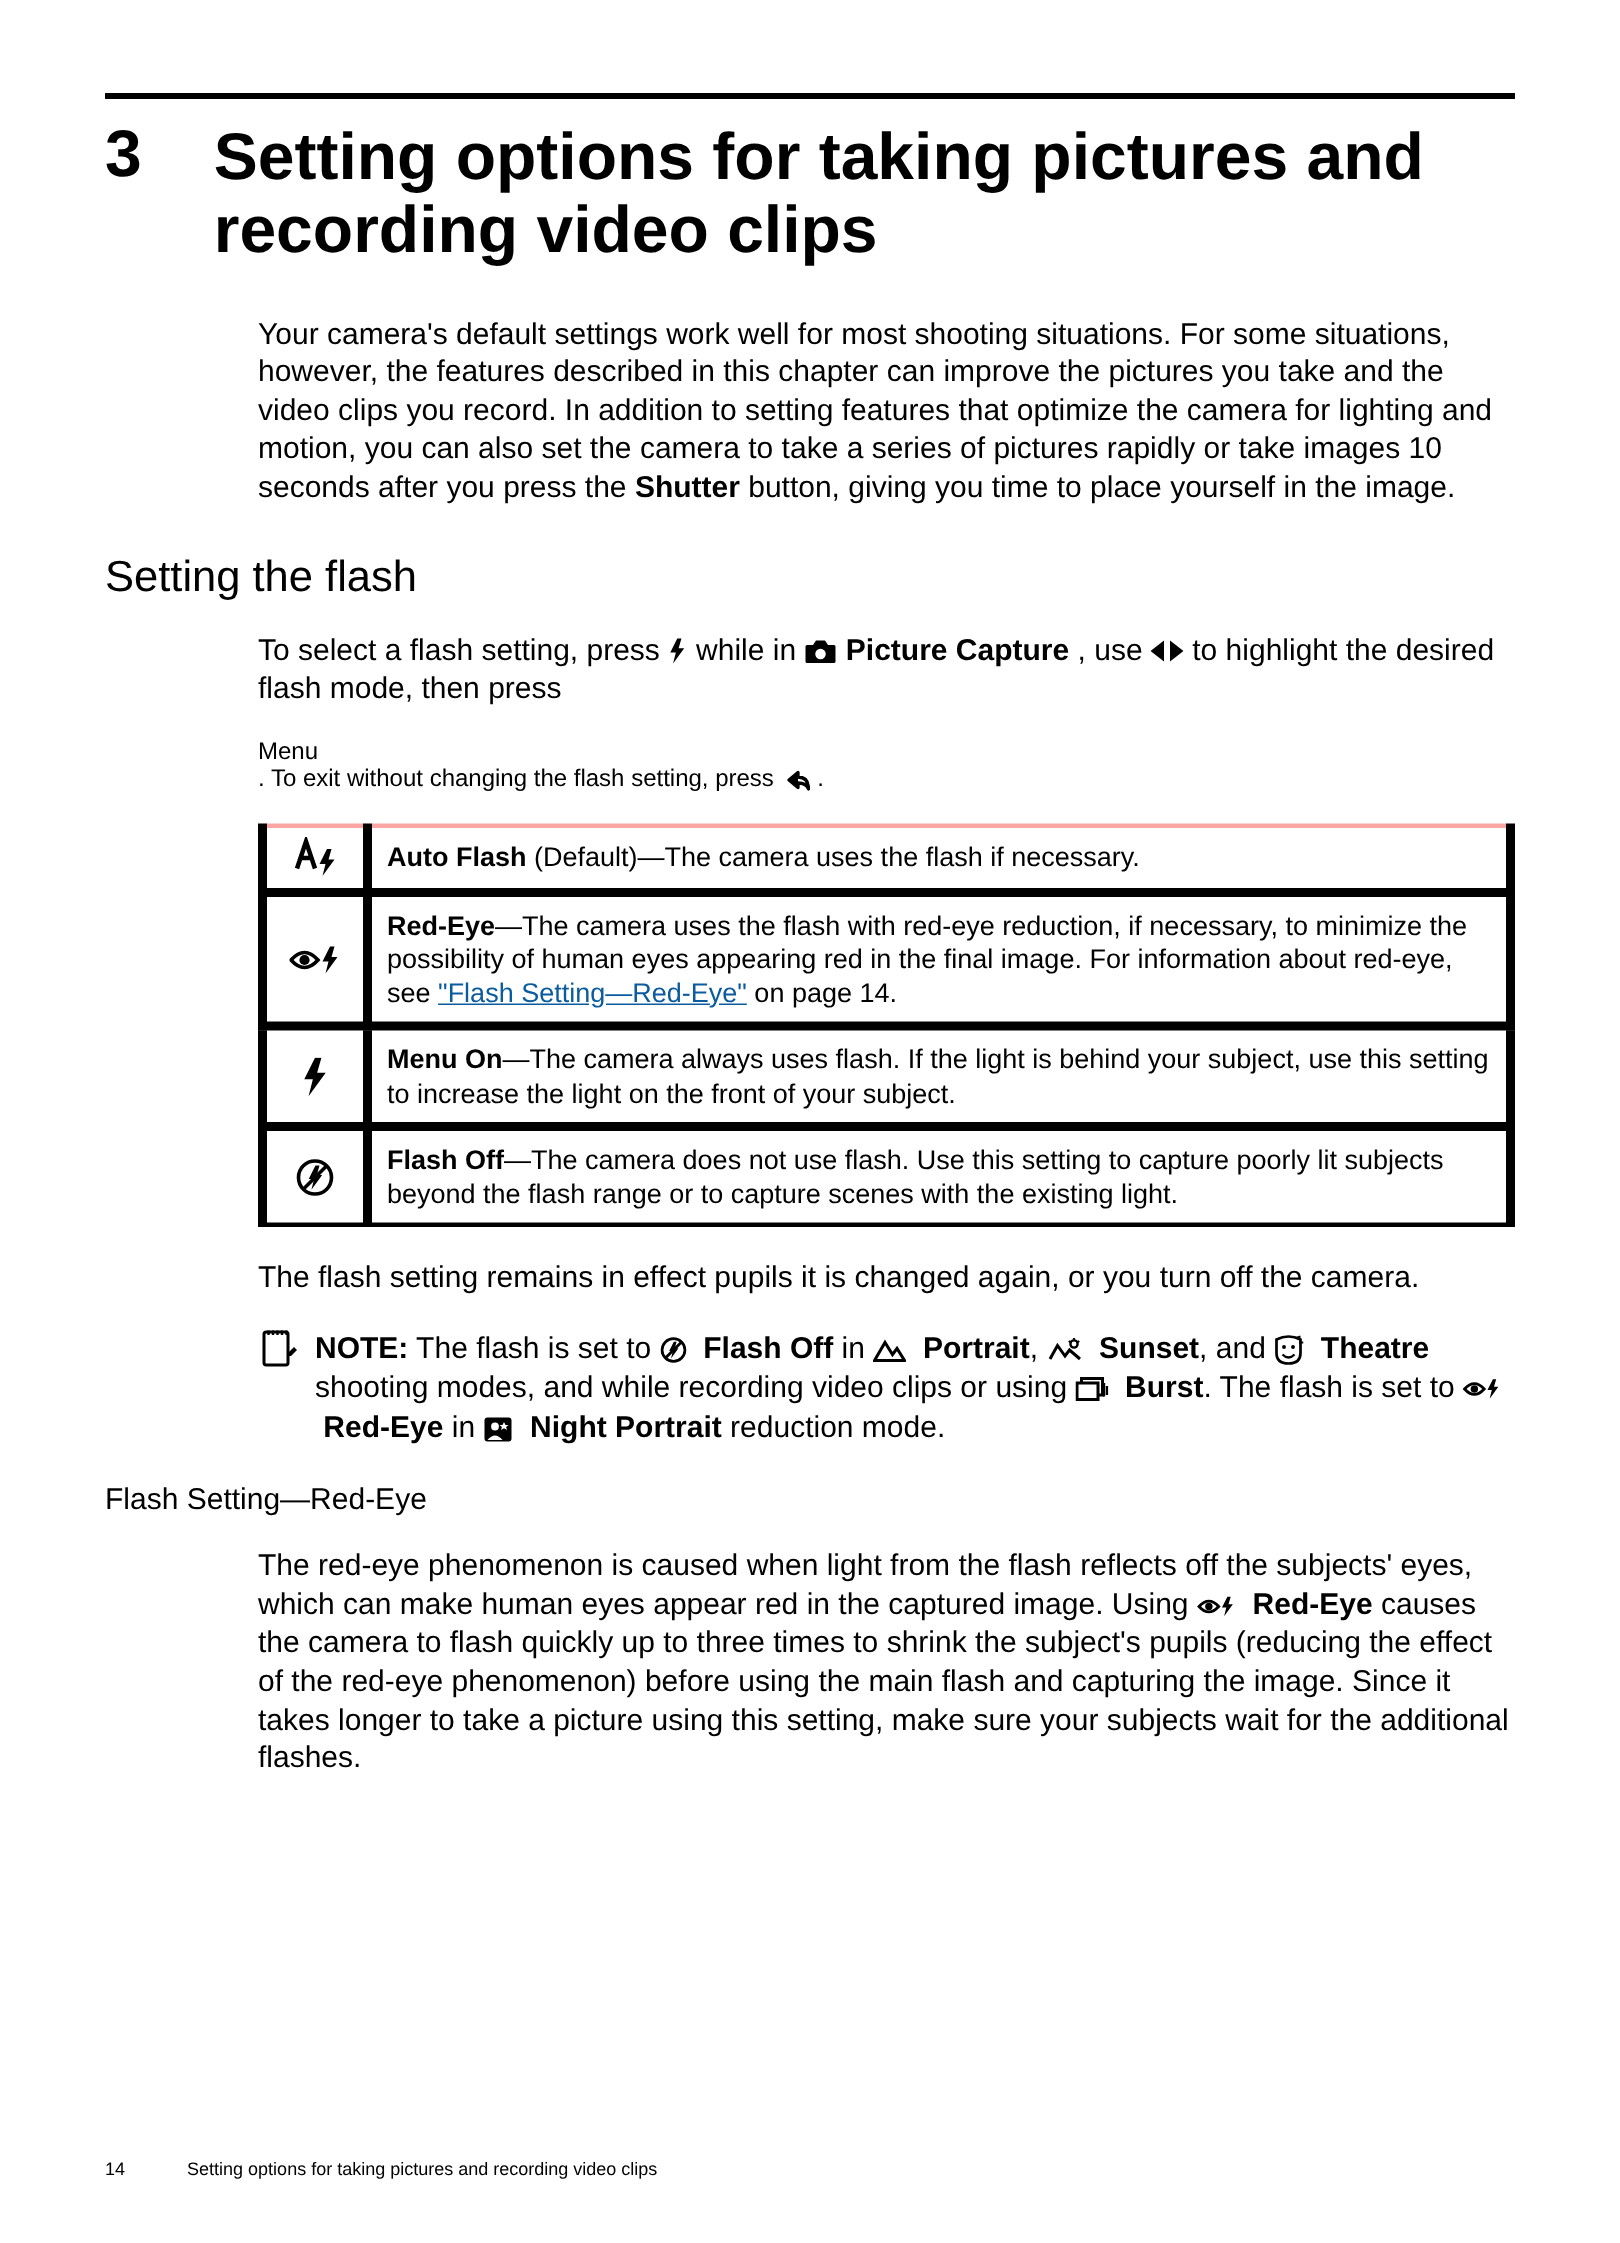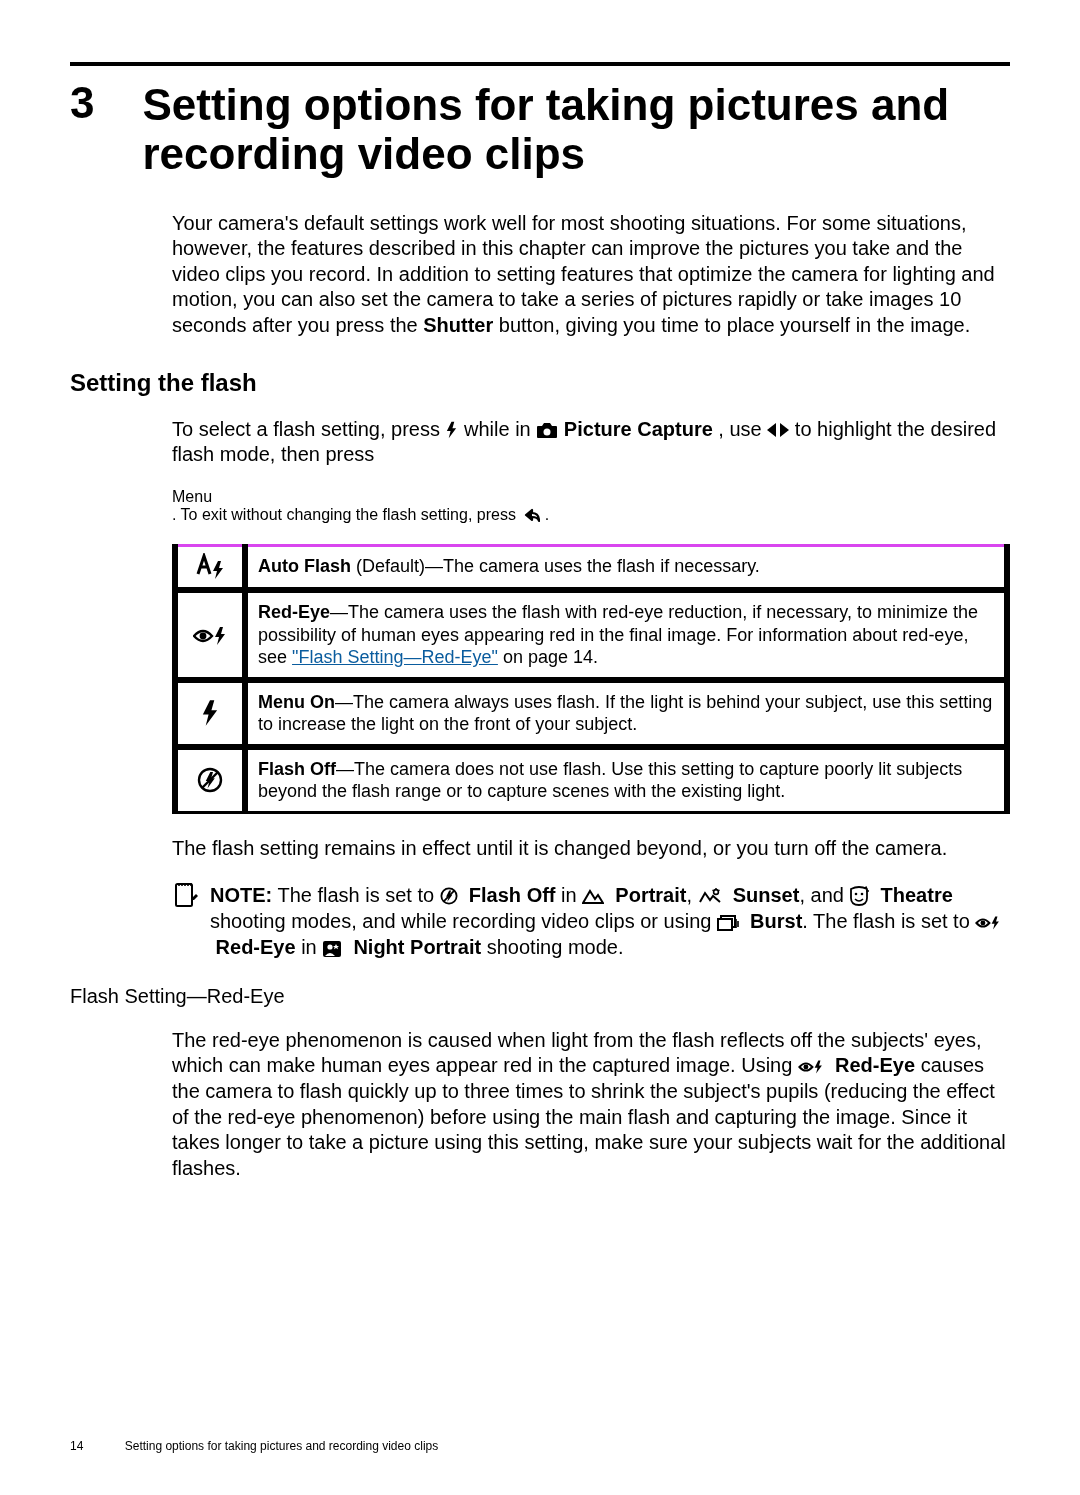--- a/index.html
+++ b/index.html
@@ -41,22 +41,22 @@
     line-height: 1.12;
   }
   .body-block {
     margin-left: 102px;
   }
   .para {
     font-size: 20px;
     line-height: 1.28;
   }
   .h2 {
-    font-size: 24px;
-    font-weight: 700;
+    font-size: 29px;
+    font-weight: 400;
     margin: 30px 0 18px 0;
   }
   .h3 {
     font-size: 20px;
     font-weight: 400;
     margin: 24px 0 8px 0;
   }
   .icon {
     display: inline-block;
     vertical-align: middle;
@@ -69,21 +69,21 @@
     margin-top: 20px;
     margin-bottom: 22px;
   }
   table.flash td {
     border: 6px solid #000000;
     padding: 8px 10px;
     font-size: 18px;
     line-height: 1.25;
     vertical-align: top;
   }
-  table.flash tr:first-child td { border-top: 3px solid #d946ef; }
+  table.flash tr:first-child td { border-top: 3px solid #fca5a5; }
   table.flash tr:last-child td  { border-bottom: 3px solid #000; }
   table.flash td.icon-cell {
     width: 56px;
     text-align: center;
     vertical-align: middle;
     padding: 6px 4px;
   }
   .link {
     color: #0a5c9e;
     text-decoration: underline;
@@ -239,21 +239,21 @@
             </svg>
           </span>
         </td>
         <td>
           <b>Flash Off</b><span>—The camera does not use flash. Use this setting to capture poorly lit subjects beyond the flash range or to capture scenes with the existing light.</span>
         </td>
       </tr>
     </tbody>
       </table>
 
-    <p class="para">The flash setting remains in effect until it is changed beyond, or you turn off the camera.</p>
+    <p class="para">The flash setting remains in effect pupils it is changed again, or you turn off the camera.</p>
 
     <div class="note-block">
       <div class="note-icon">
         <span class="icon">
           <svg width="26" height="26" viewBox="0 0 26 26">
             <rect x="4" y="2" width="16" height="22" rx="1.5" fill="none" stroke="#000" stroke-width="2"></rect>
             <path d="M7 1 v3 M10 1 v3 M13 1 v3 M16 1 v3 M19 1 v3" stroke="#000" stroke-width="1.6"></path>
             <path d="M20 16 l4 -4 l2 2 l-4 4 l-2 0 z" fill="#000"></path>
           </svg>
         </span>
@@ -313,21 +313,21 @@
         </span>
         <b>&nbsp;<span>Red-Eye</span></b><span> in </span>
         <span class="icon">
           <svg width="20" height="18" viewBox="0 0 20 18">
             <rect x="1" y="1" width="18" height="16" rx="2" fill="#000"></rect>
             <circle cx="8" cy="7" r="2.6" fill="#fff"></circle>
             <path d="M3 16 Q8 10 13 16" fill="#fff"></path>
             <path d="M14 4 l1 2 l2 0 l-1.6 1.3 l0.6 2 l-2 -1.2 l-2 1.2 l0.6 -2 l-1.6 -1.3 l2 0 z" fill="#fff"></path>
           </svg>
         </span>
-        <b>&nbsp;<span>Night Portrait</span></b><span> shooting mode.</span>
+        <b>&nbsp;<span>Night Portrait</span></b><span> reduction mode.</span>
       </div>
     </div>
   </div>
 
   <div class="h3" style="margin-left:0">Flash Setting—Red-Eye</div>
 
   <div class="body-block">
     <p class="para">
       <span>The red-eye phenomenon is caused when light from the flash reflects off the subjects' eyes, which can make human eyes appear red in the captured image. Using </span>
       <span class="icon">

